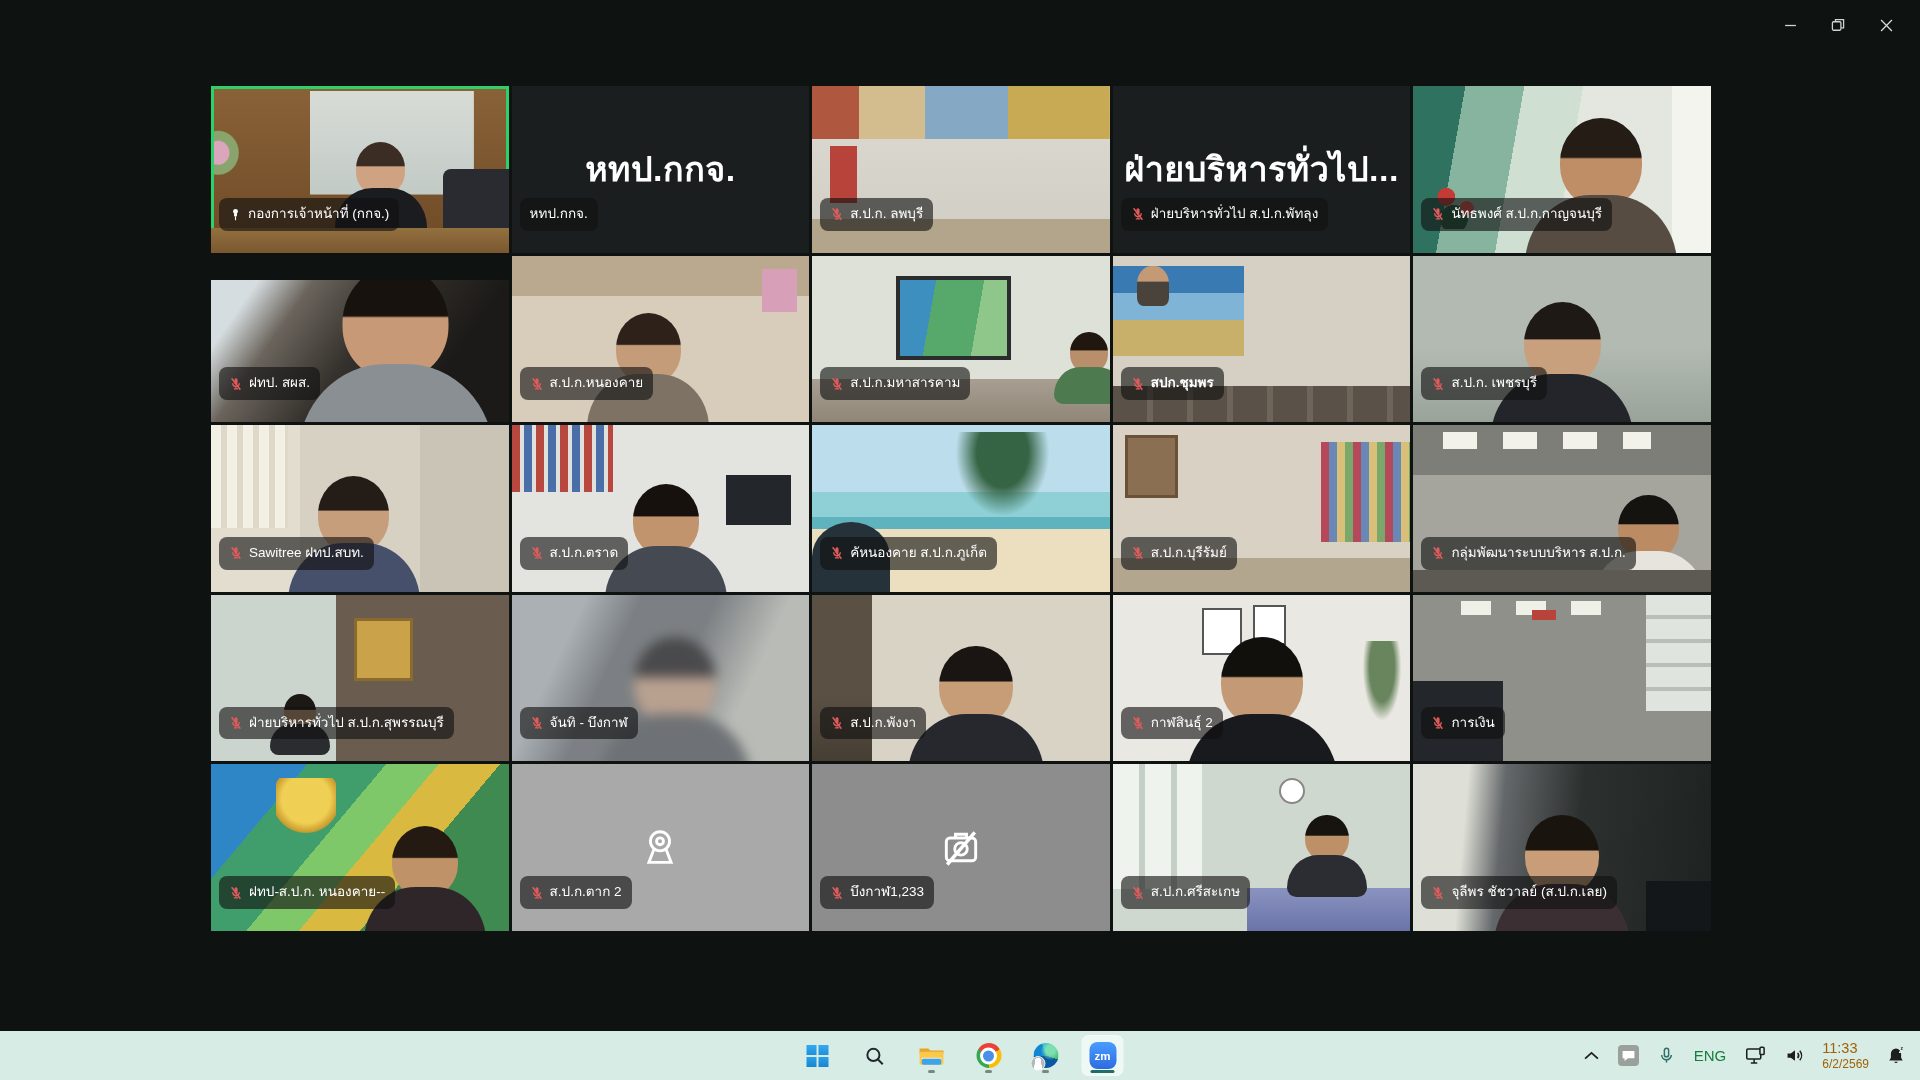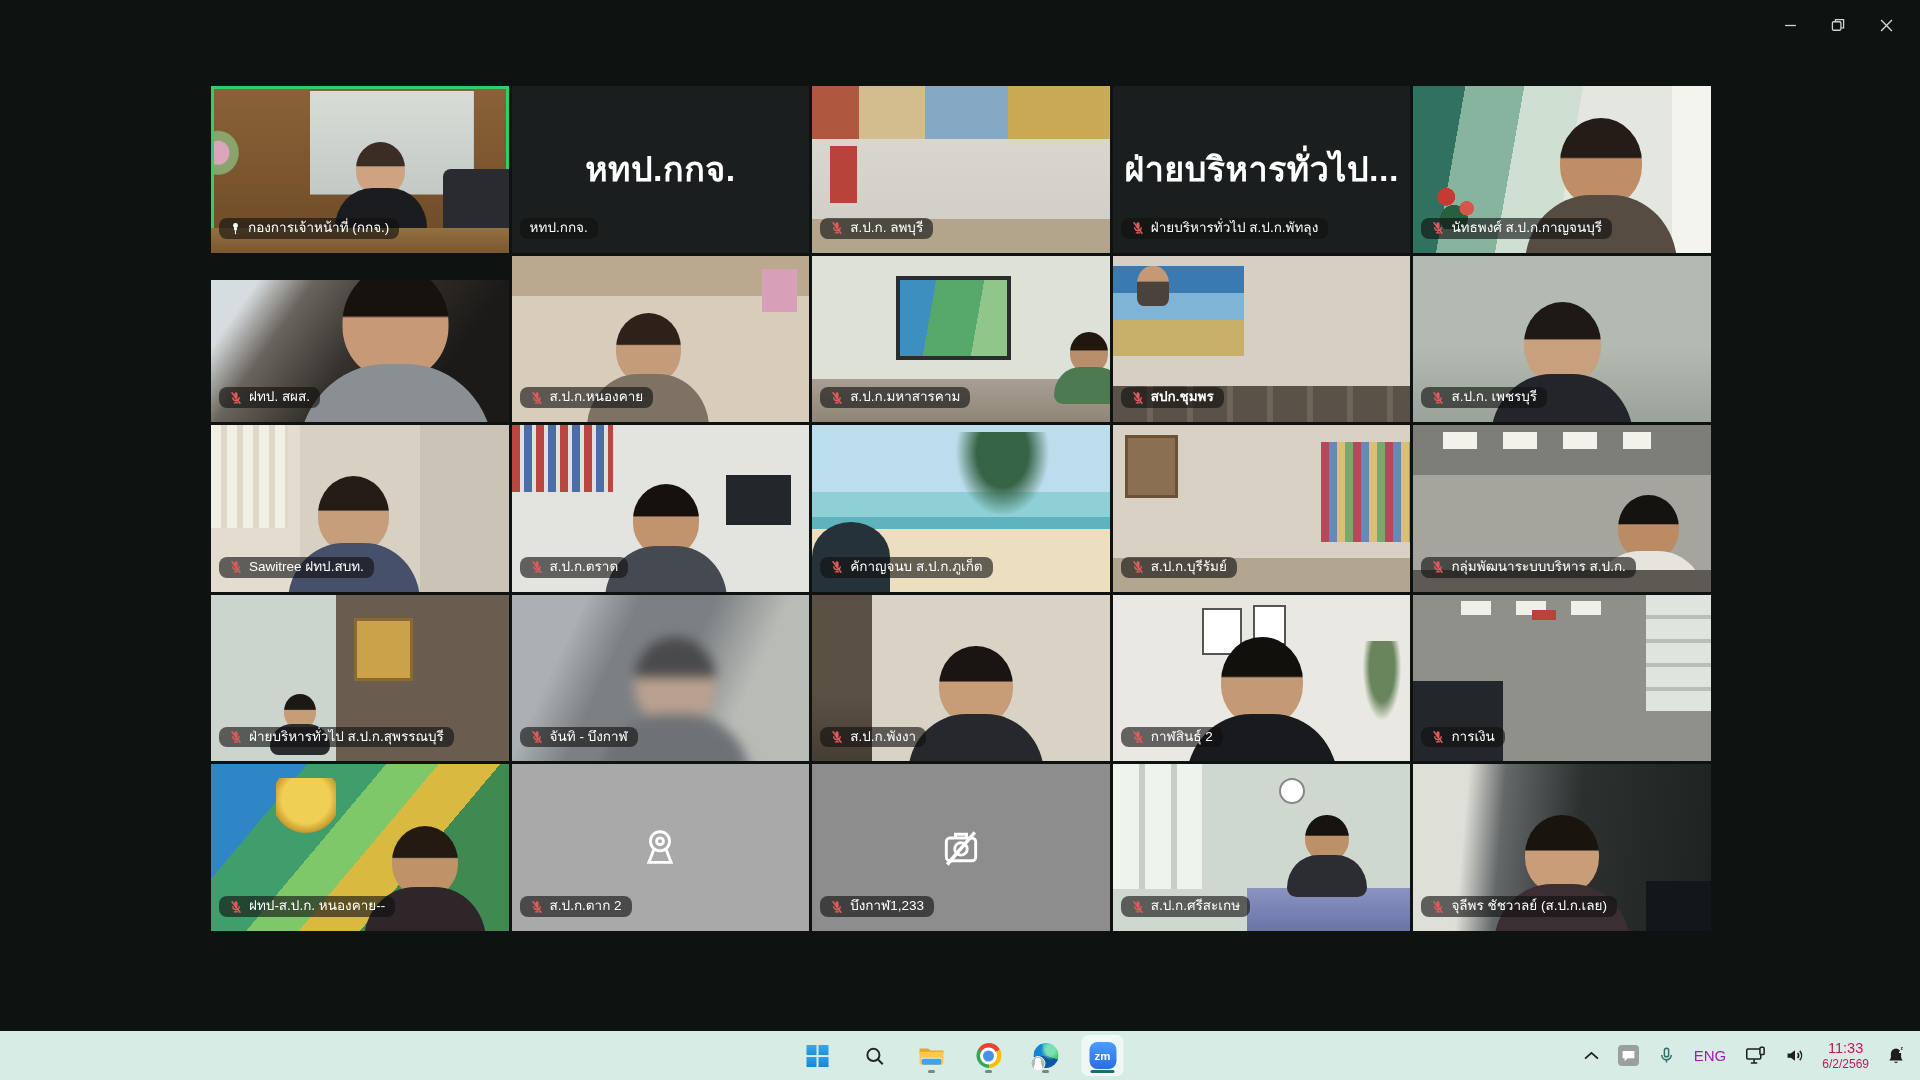--- a/index.html
+++ b/index.html
@@ -16,22 +16,22 @@
         display:grid;grid-template-columns:repeat(5,1fr);grid-template-rows:repeat(5,1fr);gap:3px;}
   .tile{position:relative;overflow:hidden;background:#1c1f1f;}
   .tile.active{box-shadow:inset 0 0 0 3px #2ed06a;}
   .blk{position:absolute;display:block;}
   .person{position:absolute;width:var(--w);transform:translateX(-50%);z-index:1;}
   .person::before{content:"";display:block;width:54%;aspect-ratio:1/1.08;margin:0 auto;
       border-radius:50% 50% 46% 46%;background:linear-gradient(180deg,var(--hair,#241c15) 44%,var(--skin,#c59c79) 46%);}
   .person::after{content:"";display:block;width:100%;aspect-ratio:2/1.05;margin-top:-8%;
       border-radius:50% 50% 12px 12px/100% 100% 12px 12px;background:var(--shirt,#222);}
   .person.blur{filter:blur(6px);}
-  .nameplate{position:absolute;left:8px;bottom:14px;display:flex;align-items:center;gap:6px;
-      background:rgba(16,16,16,.62);border-radius:8px;padding:2px 10px;color:#fff;font-size:13.5px;
+  .nameplate{position:absolute;left:8px;bottom:22px;display:flex;align-items:center;gap:6px;
+      background:rgba(16,16,16,.62);border-radius:8px;padding:8px 10px;color:#fff;font-size:13.5px;
       line-height:1.25;white-space:nowrap;max-width:93%;overflow:hidden;z-index:5;}
   .nameplate .ic{display:flex;flex:0 0 auto;}
   .center-name{position:absolute;inset:0;display:flex;align-items:center;justify-content:center;
       color:#fff;font-size:34px;font-weight:bold;z-index:2;letter-spacing:.5px;}
   .ph-ic{position:absolute;inset:0;display:flex;align-items:center;justify-content:center;z-index:2;}
 
   
   .t1{background-image:
       radial-gradient(ellipse at 7% 40%,rgba(224,169,196,.95) 0 8%,rgba(139,177,118,.85) 9% 15%,transparent 16%),
       linear-gradient(180deg,#d8dcd7,#c2cac5),
@@ -82,22 +82,22 @@
   .edge{position:relative;width:25px;height:25px;border-radius:50%;
       background:radial-gradient(circle at 68% 28%,#7ee0b0 0 18%,rgba(0,0,0,0) 40%),
       conic-gradient(from 180deg,#0b59a4 0 25%,#1086d4 25% 45%,#2db8cf 45% 65%,#45c271 65% 80%,#0b59a4 80%);}
   .edge-avatar{position:absolute;left:-3px;bottom:-3px;width:13px;height:13px;border-radius:50%;
       background:radial-gradient(circle at 50% 32%,#fff 0 3px,transparent 3.5px),
       radial-gradient(ellipse at 50% 92%,#fff 0 42%,transparent 48%),#b3b8b8;border:1px solid #e7f2ee;}
   .zoomapp{width:27px;height:27px;border-radius:8px;background:linear-gradient(180deg,#4a9dff,#2d6be0);
       color:#fff;font-weight:bold;font-size:11.5px;display:flex;align-items:center;justify-content:center;}
   .tray{position:absolute;right:12px;top:0;height:100%;display:flex;align-items:center;gap:15px;}
   .tray .tr-btn{display:flex;align-items:center;justify-content:center;background:transparent;border:0;cursor:pointer;padding:2px;}
-  .lang{font-size:15px;color:#a21caf;}
-  .clock{text-align:center;color:#be185d;line-height:1.25;cursor:pointer;}
+  .lang{font-size:15px;color:#15803d;}
+  .clock{text-align:left;color:#a16207;line-height:1.25;cursor:pointer;}
   .clock .tm{font-size:14.5px;}
   .clock .dt{font-size:12px;}
 </style>
 </head>
 <body>
 
 <div class="app">
 
   <div class="wc">
     <button>
@@ -298,21 +298,21 @@
       <i class="blk" style="left:46%;top:4%;width:36%;height:56%;background:radial-gradient(ellipse at 50% 22%,rgba(46,94,60,.95) 0 34%,rgba(46,94,60,0) 62%);"></i>
       <i class="blk" style="left:0;bottom:0;width:26%;height:42%;background:#26323a;border-radius:50% 50% 0 0;"></i>
       <div class="nameplate">
         <span class="ic">
             <svg width="14" height="14" viewBox="0 0 16 16">
               <path d="M6.2 3.2a1.8 1.8 0 0 1 3.6 0v3.6a1.8 1.8 0 0 1-3.6 0z" fill="#e05b5b"></path>
               <path d="M4.2 7a3.8 3.8 0 0 0 7.6 0M8 10.8v2.8M5.5 13.6h5" stroke="#e05b5b" stroke-width="1.4" fill="none"></path>
               <path d="M3 1.5 13 14.5" stroke="#e05b5b" stroke-width="1.7"></path>
             </svg>
           </span>
-        <span class="nm">คักาญจนบ ส.ป.ก.ภูเก็ต</span>
+        <span class="nm">คัหนองคาย ส.ป.ก.ภูเก็ต</span>
       </div>
     </div>
 
     <div class="tile t14">
       <i class="blk" style="left:4%;top:6%;width:16%;height:34%;background:#8a6f52;border:3px solid #6a5138;"></i>
       <i class="blk" style="right:0;top:10%;width:30%;height:60%;background:repeating-linear-gradient(90deg,#b5485a 0 8px,#6a88b5 8px 16px,#d9c07a 16px 24px,#7aa86b 24px 32px);"></i>
       <i class="blk" style="left:0;bottom:0;width:100%;height:20%;background:#b3a68e;"></i>
       <div class="nameplate">
         <span class="ic">
             <svg width="14" height="14" viewBox="0 0 16 16">

